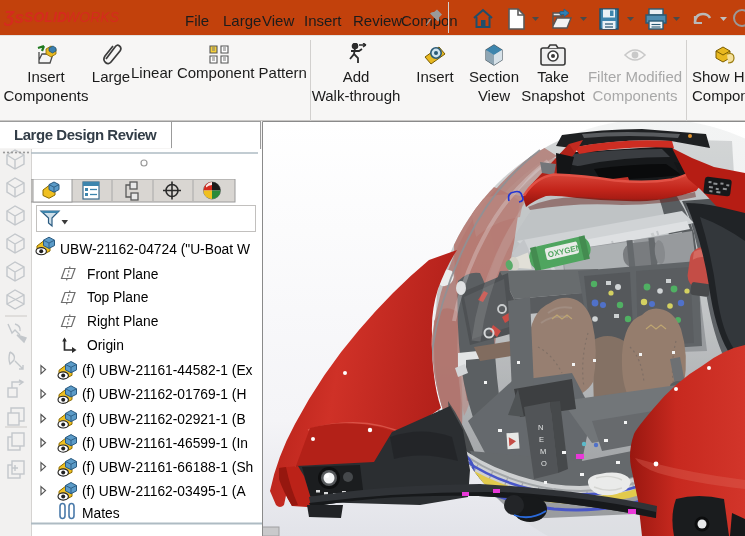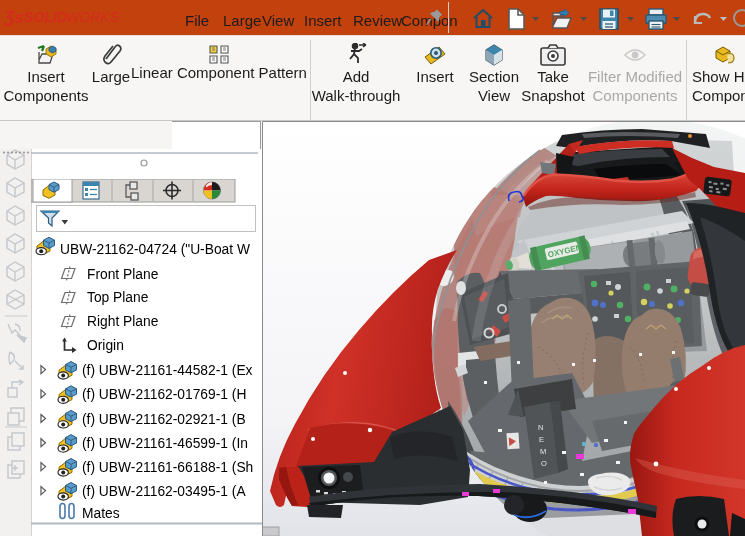--- a/index.html
+++ b/index.html
@@ -184,20 +184,21 @@
     <svg class="abs" style="left:22px;top:0" width="22" height="22" viewBox="0 0 22 22">
       <path d="M2 7 L9 3 L16 7 L16 14 L9 18 L2 14 Z" fill="#e8b820" stroke="#7a5c00" stroke-width="1"></path>
       <path d="M2 7 L9 11 L16 7" fill="none" stroke="#7a5c00" stroke-width="1"></path>
       <path d="M13 10 Q20 8 20 14 Q20 19 14 19" fill="#f5e09a" stroke="#9a7c10" stroke-width="1.2"></path>
     </svg>
     <div class="lbl" style="left:0;margin-left:0;text-align:left">Show Hi<br>Compon</div>
   </div>
 </div>
 
 <div class="abs" id="tabrow">
+  <div id="tab1">Large Design Review</div>
   <div id="tab2"></div>
 </div>
 
 <div class="abs" id="leftpanel">
   <div id="sidebar"></div>
   <div id="treearea"></div>
 
   <svg class="abs" style="left:3px;top:-1px" width="26" height="378" viewBox="0 0 26 378">
     <defs>
       <g id="scube" fill="none" stroke="#c3c7cb" stroke-width="1.4">

